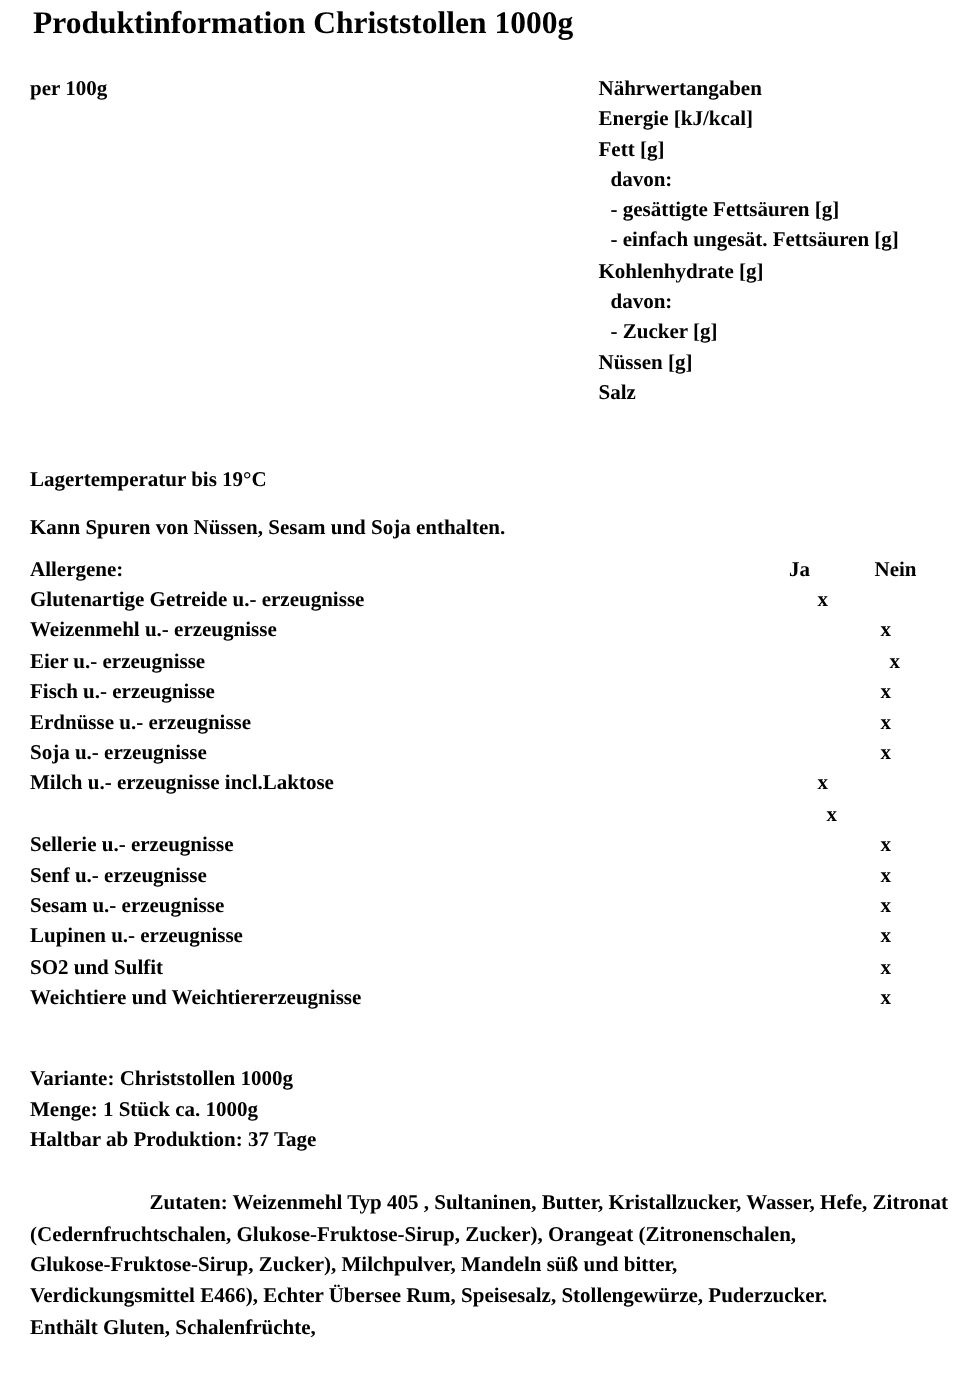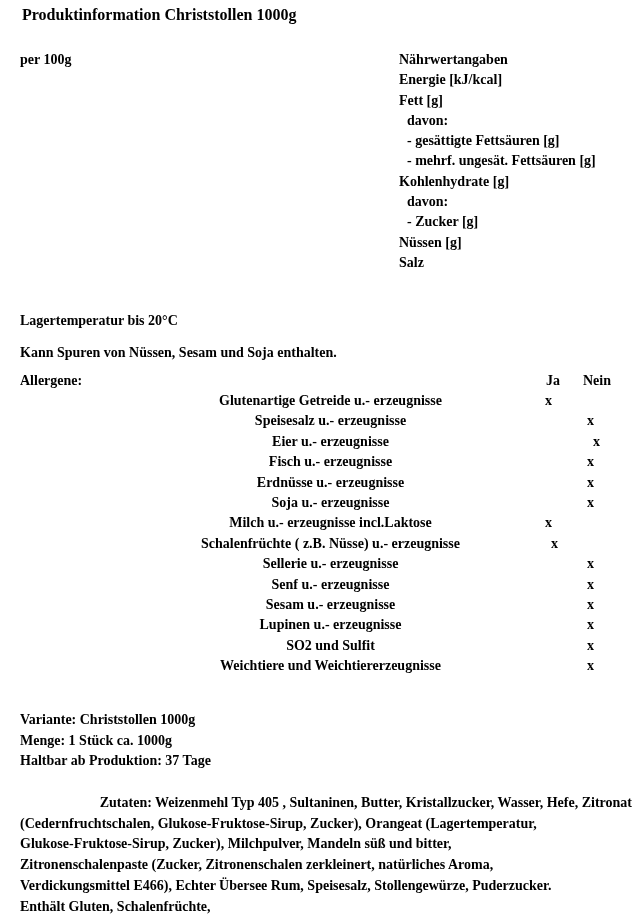--- a/index.html
+++ b/index.html
@@ -12,36 +12,36 @@
     font-family: "Liberation Serif", "DejaVu Serif", serif;
     font-size: 14px;
     overflow: hidden;
   }
   .abs { position: absolute; font-weight: bold; }
   .title {
     position: absolute;
     left: 22px;
     top: 0px;
     margin: 0;
-    font-size: 16px;
+    font-size: 21px;
     font-weight: bold;
     line-height: 30px;
     white-space: nowrap;
   }
   .per100 { left: 20px; top: 50px; line-height: 20px; }
   .nutrition { left: 399px; top: 50px; line-height: 20.3px; }
   .nutrition .ind { padding-left: 8px; }
   .storage { left: 20px; top: 311px; line-height: 20px; }
   .trace { left: 20px; top: 343px; line-height: 20px; }
   .al-header { left: 0; top: 371px; width: 616px; height: 20px; line-height: 20px; }
   .al-header .al-label { position: absolute; left: 20px; }
-  .al-header .col-ja { position: absolute; left: 546px; }
+  .al-header .col-ja { position: absolute; left: 526px; }
   .al-header .col-nein { position: absolute; left: 583px; }
   .al-rows { left: 0; top: 391px; width: 641px; }
-  .al-row { position: relative; height: 20.4px; line-height: 20.4px; text-align: center; }
+  .al-row { position: relative; height: 20.4px; line-height: 20.4px; }
   .al-row .al-row-label { margin-left: 20px; white-space: nowrap; }
   .al-row .mark { position: absolute; top: 0; }
   .al-row .mark-ja { left: 545px; }
   .al-row .mark-nein { left: 587px; }
   .al-row .mark-ja.shift { left: 551px; }
   .al-row .mark-nein.shift { left: 593px; }
   .product { left: 20px; top: 710px; line-height: 20.5px; }
   .ingredients { left: 20px; top: 793px; width: 612px; line-height: 20.7px; }
   .ingredients .ing-line { white-space: nowrap; }
   .ingredients .ing-line:first-child { padding-left: 7px; text-align: right; }
@@ -54,63 +54,62 @@
   <h1 class="title">Produktinformation Christstollen 1000g</h1>
 
   <div class="abs per100">per 100g</div>
 
   <div class="abs nutrition" id="nutrition-list">
       <div>Nährwertangaben</div>
       <div>Energie [kJ/kcal]</div>
       <div>Fett [g]</div>
       <div class="ind">davon:</div>
       <div class="ind">- gesättigte Fettsäuren [g]</div>
-      <div class="ind">- mehrf. ungesät. Fettsäuren [g]</div>
+      <div class="ind">- einfach ungesät. Fettsäuren [g]</div>
       <div>Kohlenhydrate [g]</div>
       <div class="ind">davon:</div>
       <div class="ind">- Zucker [g]</div>
       <div>Nüssen [g]</div>
       <div>Salz</div>
     </div>
 
-  <div class="abs storage">Lagertemperatur bis 20°C</div>
+  <div class="abs storage">Lagertemperatur bis 19°C</div>
 
   <div class="abs trace">Kann Spuren von Nüssen, Sesam und Soja enthalten.</div>
 
   <div class="abs al-header">
     <span class="al-label">Allergene:</span>
     <span class="col-ja">Ja</span>
     <span class="col-nein">Nein</span>
   </div>
 
   <div class="abs al-rows" id="allergen-rows">
       <div class="al-row"><span class="al-row-label">Glutenartige Getreide u.- erzeugnisse</span><span class="mark mark-ja">x</span></div>
-      <div class="al-row"><span class="al-row-label">Speisesalz u.- erzeugnisse</span><span class="mark mark-nein">x</span></div>
+      <div class="al-row"><span class="al-row-label">Weizenmehl u.- erzeugnisse</span><span class="mark mark-nein">x</span></div>
       <div class="al-row"><span class="al-row-label">Eier u.- erzeugnisse</span><span class="mark mark-nein shift">x</span></div>
       <div class="al-row"><span class="al-row-label">Fisch u.- erzeugnisse</span><span class="mark mark-nein">x</span></div>
       <div class="al-row"><span class="al-row-label">Erdnüsse u.- erzeugnisse</span><span class="mark mark-nein">x</span></div>
       <div class="al-row"><span class="al-row-label">Soja u.- erzeugnisse</span><span class="mark mark-nein">x</span></div>
       <div class="al-row"><span class="al-row-label">Milch u.- erzeugnisse incl.Laktose</span><span class="mark mark-ja">x</span></div>
-      <div class="al-row"><span class="al-row-label">Schalenfrüchte ( z.B. Nüsse) u.- erzeugnisse</span><span class="mark mark-ja shift">x</span></div>
+      <div class="al-row"><span class="mark mark-ja shift">x</span></div>
       <div class="al-row"><span class="al-row-label">Sellerie u.- erzeugnisse</span><span class="mark mark-nein">x</span></div>
       <div class="al-row"><span class="al-row-label">Senf u.- erzeugnisse</span><span class="mark mark-nein">x</span></div>
       <div class="al-row"><span class="al-row-label">Sesam u.- erzeugnisse</span><span class="mark mark-nein">x</span></div>
       <div class="al-row"><span class="al-row-label">Lupinen u.- erzeugnisse</span><span class="mark mark-nein">x</span></div>
       <div class="al-row"><span class="al-row-label">SO2 und Sulfit</span><span class="mark mark-nein">x</span></div>
       <div class="al-row"><span class="al-row-label">Weichtiere und Weichtiererzeugnisse</span><span class="mark mark-nein">x</span></div>
     </div>
 
   <div class="abs product">
     <div>Variante: Christstollen 1000g</div>
     <div>Menge: 1 Stück ca. 1000g</div>
     <div>Haltbar ab Produktion: 37 Tage</div>
   </div>
 
   <div class="abs ingredients" id="ingredients">
       <div class="ing-line">Zutaten: Weizenmehl Typ 405 , Sultaninen, Butter, Kristallzucker, Wasser, Hefe, Zitronat</div>
-      <div class="ing-line">(Cedernfruchtschalen, Glukose-Fruktose-Sirup, Zucker), Orangeat (Lagertemperatur,</div>
+      <div class="ing-line">(Cedernfruchtschalen, Glukose-Fruktose-Sirup, Zucker), Orangeat (Zitronenschalen,</div>
       <div class="ing-line">Glukose-Fruktose-Sirup, Zucker), Milchpulver, Mandeln süß und bitter,</div>
-      <div class="ing-line">Zitronenschalenpaste (Zucker, Zitronenschalen zerkleinert, natürliches Aroma,</div>
       <div class="ing-line">Verdickungsmittel E466), Echter Übersee Rum, Speisesalz, Stollengewürze, Puderzucker.</div>
       <div class="ing-line">Enthält Gluten, Schalenfrüchte,</div>
     </div>
 
 </div>
 
 </body></html>

